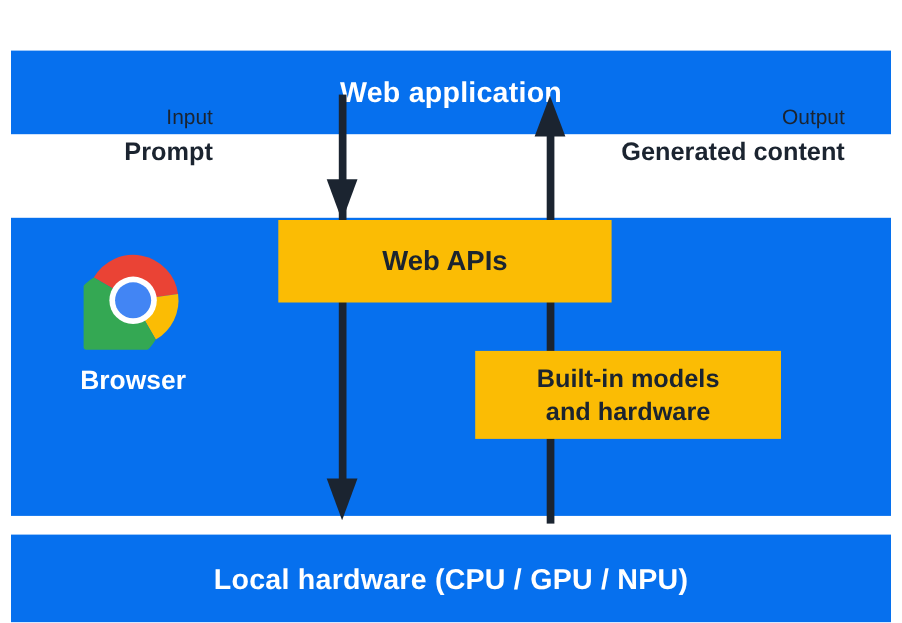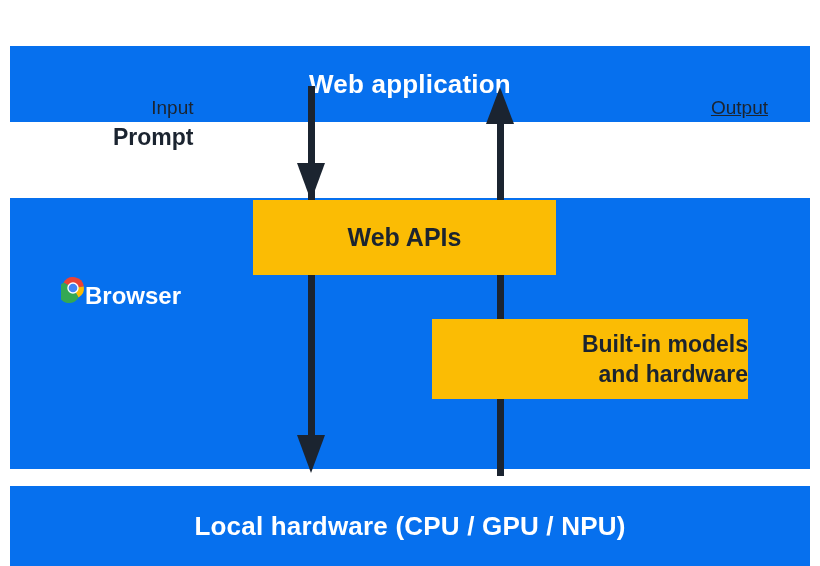--- a/index.html
+++ b/index.html
@@ -12,31 +12,31 @@
   .canvas{position:relative;width:820px;height:566px;background:var(--white);overflow:hidden;}
 
   .bar{position:absolute;left:10px;width:800px;background:var(--blue);display:flex;align-items:center;justify-content:center;z-index:0;margin-top:36px;}
   .bar-top{top:10px;height:76px;}
   .bar-middle{top:162px;height:271px;justify-content:flex-start;}
   .bar-bottom{top:450px;height:80px;}
   .bar-title{color:var(--white);font-size:26px;font-weight:700;letter-spacing:.2px;}
 
   .io-group{position:absolute;top:96px;color:var(--ink);line-height:1.25;}
   .io-left{left:113px;text-align:right;}
-  .io-right{right:52px;text-align:right;text-decoration:underline;}
+  .io-right{right:52px;text-align:right;}
   .io-title{font-size:19px;font-weight:400;}
   .io-value{font-size:23px;font-weight:700;margin-top:3px;}
 
-  .chrome-col{position:absolute;left:61px;top:243px;width:120px;display:flex;flex-direction:row;align-items:center;z-index:1;}
+  .chrome-col{position:absolute;left:61px;top:228px;width:120px;display:flex;flex-direction:column;align-items:center;z-index:1;}
   .chrome-col svg{width:90px;height:90px;display:block;}
   .browser-label{margin-top:15px;color:var(--white);font-size:24px;font-weight:700;}
 
   .ybox{position:absolute;background:var(--yellow);color:var(--ink);display:flex;flex-direction:column;align-items:center;justify-content:center;z-index:2;text-align:center;}
   .ybox-webapis{left:253px;top:200px;width:303px;height:75px;font-size:25px;font-weight:700;justify-content:center;}
-  .ybox-builtin{left:432px;top:319px;width:316px;height:80px;font-size:23px;font-weight:700;line-height:30px;align-items:flex-end;}
+  .ybox-builtin{left:432px;top:319px;width:278px;height:80px;font-size:23px;font-weight:700;line-height:30px;}
 
   .vline{position:absolute;width:7px;background:var(--ink);z-index:1;}
   .line-down{left:308px;top:86px;height:350px;}
   .line-up{left:497px;top:121px;height:355px;}
   .tri{position:absolute;width:0;height:0;z-index:1;}
   .tri-down{border-left:14px solid transparent;border-right:14px solid transparent;border-top:38px solid var(--ink);}
   .head-down-mid{left:297px;top:163px;}
   .head-down-bottom{left:297px;top:435px;}
   .tri-up{border-left:14px solid transparent;border-right:14px solid transparent;border-bottom:37px solid var(--ink);}
   .head-up-top{left:486px;top:87px;}
@@ -49,20 +49,21 @@
   <div class="bar bar-top">
     <span class="bar-title">Web application</span>
   </div>
 
   <div class="io-group io-left">
     <div class="io-title">Input</div>
     <div class="io-value">Prompt</div>
   </div>
   <div class="io-group io-right">
     <div class="io-title">Output</div>
+    <div class="io-value">Generated content</div>
   </div>
 
   <div class="bar bar-middle"></div>
 
   <div class="chrome-col">
     <svg viewBox="0 0 96 96" aria-hidden="true">
       <path d="M9.9,26 A44,44 0 0 1 91.6,41.9 L48,48 Z" style="fill:var(--chrome_red)"></path>
       <path d="M91.6,41.9 A44,44 0 0 1 70,86.1 L48,48 Z" style="fill:var(--chrome_yellow)"></path>
       <path d="M70,86.1 A44,44 0 1 1 9.9,26 L48,48 Z" style="fill:var(--chrome_green)"></path>
       <circle cx="48" cy="48" r="23" style="fill:var(--white)"></circle>

